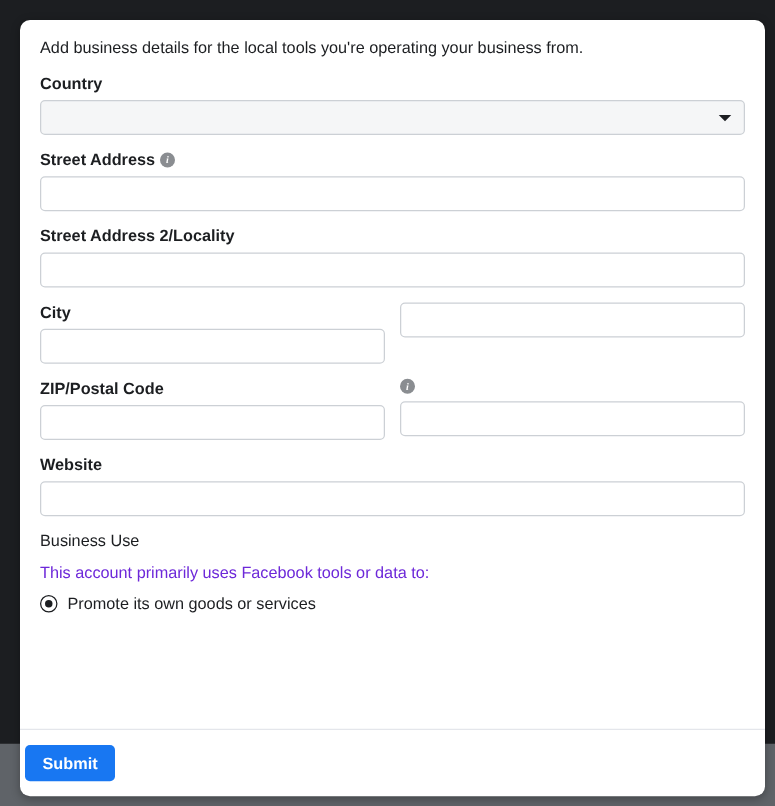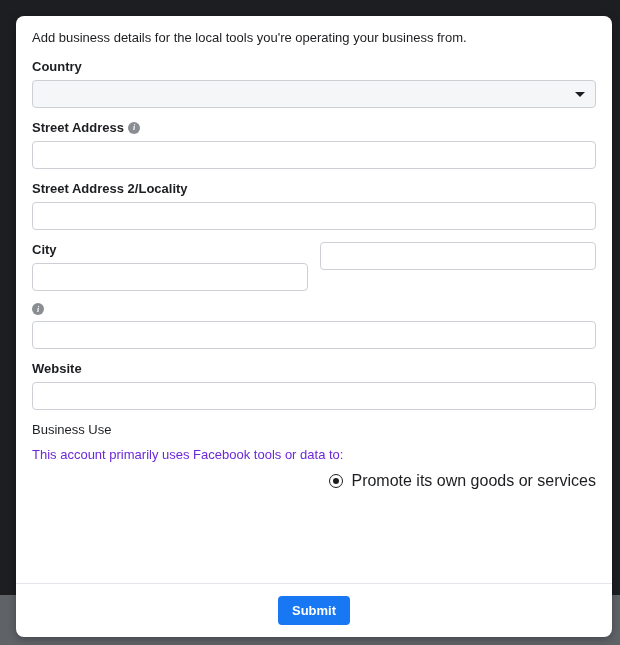--- a/index.html
+++ b/index.html
@@ -129,23 +129,22 @@
       font-size: 13px;
       color: #6d28d9;
       margin-bottom: 10px;
     }
     .radio-option {
       display: flex;
       align-items: center;
       gap: 8px;
       margin-bottom: 9px;
       cursor: pointer;
-      font-size: 16px;
-      color: #1c1e21;
-      justify-content: flex-end;
+      font-size: 13px;
+      color: #1c1e21;
     }
     .radio-circle {
       width: 14px;
       height: 14px;
       border: 1px solid #8a8d91;
       border-radius: 50%;
       display: flex;
       align-items: center;
       justify-content: center;
       flex-shrink: 0;
@@ -154,23 +153,23 @@
       border-color: #1c1e21;
     }
     .radio-dot {
       width: 6px;
       height: 6px;
       background: #1c1e21;
       border-radius: 50%;
     }
     .modal-footer {
       border-top: 1px solid #e4e6eb;
-      padding: 12px 28px;
-      display: flex;
-      justify-content: center;
+      padding: 12px 4px;
+      display: flex;
+      justify-content: flex-start;
     }
     .submit-btn {
       background: #1877f2;
       color: #fff;
       border: none;
       border-radius: 4px;
       padding: 7px 14px;
       font-size: 13px;
       font-weight: 600;
       cursor: pointer;
@@ -220,20 +219,24 @@
         <div class="field-label">City</div>
         <input type="text" class="text-input" value="" style="">
       </div>
       <div class="field-group">
         <input type="text" class="text-input" value="" style="">
       </div>
     </div>
 
     <div class="row">
       <div class="field-group">
+        <div class="field-label">ZIP/Postal Code</div>
+        <input type="text" class="text-input" value="" style="">
+      </div>
+      <div class="field-group">
         <div class="field-label">
           <span class="info-icon">i</span>
         </div>
         <input type="text" class="text-input" value="" style="">
       </div>
     </div>
 
     <div class="field-group">
       <div class="field-label">Website</div>
       <input type="text" class="text-input" value="" style="">

